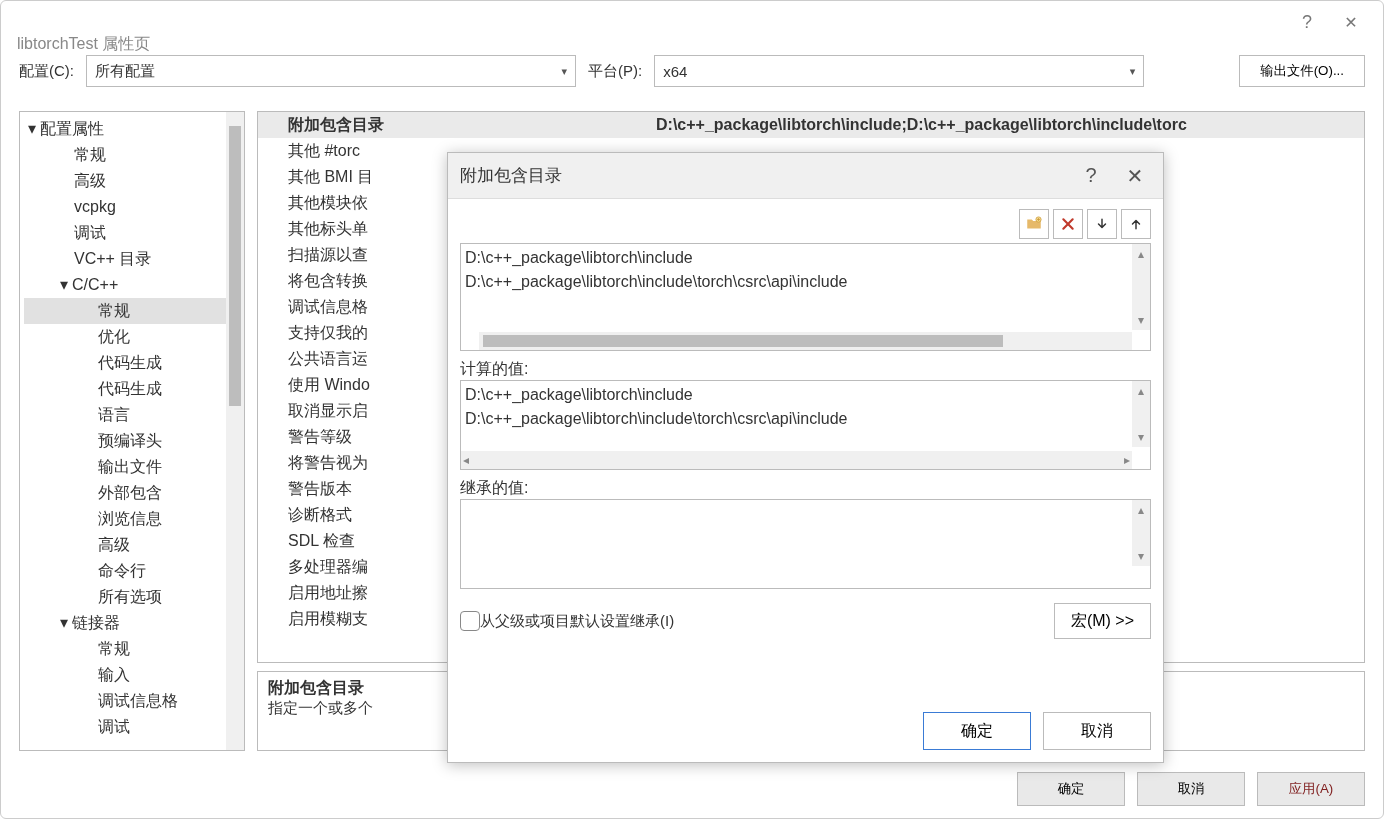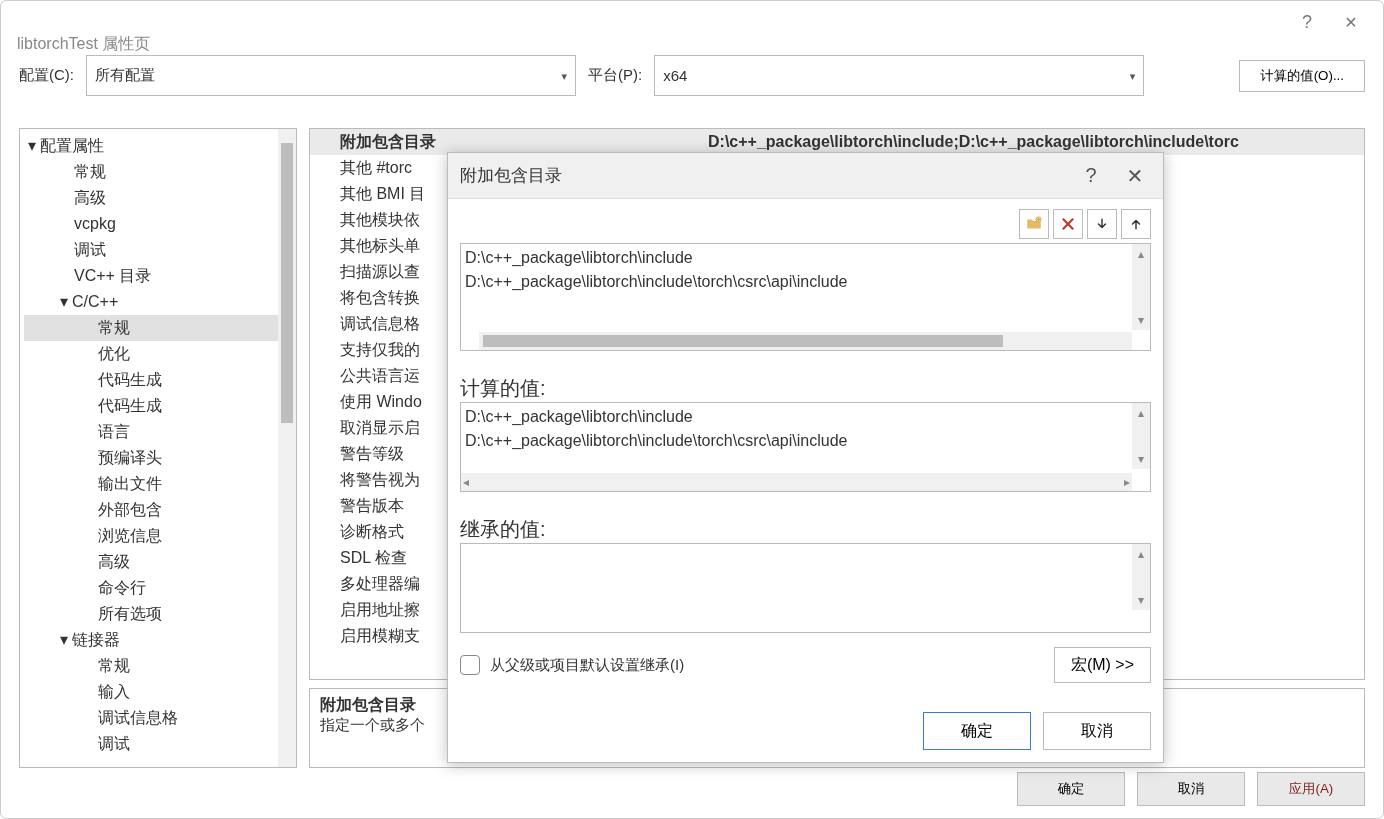--- a/index.html
+++ b/index.html
@@ -6,30 +6,30 @@
 body { margin: 0; background: #fff; width: 1384px; height: 819px; overflow: hidden; font-size: 15px; color: #333; }
 
 
 .main-window { width: 1384px; height: 819px; border: 1px solid #ccc; border-radius: 6px; position: relative; }
 .titlebar { height: 42px; display: flex; align-items: center; padding: 0 10px 0 16px; color: #888; border-bottom: 0; }
 .titlebar-title { flex: 1; font-size: 16px; margin-top: 44px; }
 .titlebar-ctrl { width: 44px; text-align: center; color: #777; font-size: 18px; cursor: pointer; }
 .titlebar-ctrl.help { font-size: 18px; }
 .titlebar-ctrl.close { font-size: 16px; }
 
-.topbar { display: flex; align-items: center; padding: 12px 18px 32px; gap: 12px; }
+.topbar { display: flex; align-items: center; padding: 12px 18px 24px; gap: 12px; }
 .topbar label { font-size: 15px; }
-.combo { position: relative; flex: 0 0 auto; height: 41px; border: 1px solid #bbb; background: #fff; display: flex; align-items: center; padding: 0 28px 0 8px; }
+.combo { position: relative; flex: 0 0 auto; height: 32px; border: 1px solid #bbb; background: #fff; display: flex; align-items: center; padding: 0 28px 0 8px; }
 .combo.config { width: 490px; }
 .combo.platform { width: 490px; }
 .combo .caret { position: absolute; right: 8px; top: 50%; transform: translateY(-50%); pointer-events: none; color: #555; font-size: 11px; }
 .cfg-mgr-btn { height: 32px; padding: 0 20px; border: 1px solid #bbb; background: #fff; margin-left: auto; }
 
 .body-row { display: flex; padding: 0 18px; height: 640px; gap: 12px; }
-.tree-panel { width: 278px; border: 1px solid #bbb; position: relative; }
+.tree-panel { width: 226px; border: 1px solid #bbb; position: relative; }
 .tree-scroll { overflow: hidden; }
 .tree { padding: 4px 0 4px 4px; font-size: 16px; line-height: 26px; }
 .tree-item { white-space: nowrap; padding-left: 22px; cursor: pointer; }
 .tree-item.lvl1 { padding-left: 18px; }
 .tree-item.lvl2 { padding-left: 50px; }
 .tree-item.lvl3 { padding-left: 74px; }
 .tree-item.selected { background: #e1e1e1; }
 .tree-caret { display: inline-block; width: 12px; margin-left: -14px; color: #333; }
 .vscrollbar { position: absolute; right: 0; top: 0; width: 18px; height: 100%; background: #f0f0f0; }
 .vscrollbar .thumb { position: absolute; left: 3px; width: 12px; background: #bdbdbd; }
@@ -66,28 +66,28 @@
 .tool-btn.delete svg { width: 16px; height: 16px; }
 .tool-btn.arrow svg { width: 14px; height: 14px; }
 
 .list-box { border: 1px solid #bbb; height: 108px; position: relative; margin-top: 2px; }
 .list-inner { padding: 2px 4px; font-size: 16px; line-height: 24px; white-space: nowrap; overflow: hidden; }
 .list-scroll-v { position: absolute; right: 0; top: 0; width: 18px; height: 86px; background: #f0f0f0; }
 .list-scroll-v .up, .list-scroll-v .down { height: 20px; text-align: center; color: #888; font-size: 12px; line-height: 20px; }
 .list-scroll-h { position: absolute; left: 18px; right: 18px; bottom: 0; height: 18px; background: #f0f0f0; }
 .list-scroll-h .thumb { position: absolute; top: 3px; left: 4px; width: 520px; height: 12px; background: #bdbdbd; }
 
-.section-label { margin-top: 24px; font-size: 20px; }
+.section-label { margin-top: 8px; font-size: 16px; }
 .calc-box, .inherit-box { border: 1px solid #bbb; height: 90px; position: relative; }
 .calc-inner { padding: 2px 4px; font-size: 16px; line-height: 24px; white-space: nowrap; }
 .scroll-v-small { position: absolute; right: 0; top: 0; width: 18px; height: 66px; background: #f0f0f0; }
 .scroll-v-small .up, .scroll-v-small .down { height: 20px; text-align: center; color: #888; font-size: 12px; line-height: 20px; }
 .scroll-h-small { position: absolute; left: 0; right: 18px; bottom: 0; height: 18px; background: #f0f0f0; display: flex; justify-content: space-between; padding: 0 2px; color: #888; font-size: 12px; line-height: 18px; }
 
-.inherit-row { display: flex; align-items: center; gap: 10px; margin-top: 14px; }
+.inherit-row { display: flex; align-items: center; margin-top: 14px; }
 .chk { width: 20px; height: 20px; border: 1.5px solid #888; border-radius: 4px; }
 .macros-btn { margin-left: auto; height: 36px; padding: 0 16px; border: 1px solid #bbb; background: #fff; font-size: 16px; }
 
 .dlg-footer { display: flex; justify-content: flex-end; gap: 12px; padding: 10px 12px 12px; }
 .dlg-footer button { height: 38px; width: 108px; border: 1px solid #bbb; background: #fff; font-size: 16px; }
 .dlg-footer button.ok { border-color: #3a7bd5; color: #000; }
 
 </style>
 </head>
 <body>
@@ -103,21 +103,21 @@
     <label>配置(C):</label>
     <div class="combo config">
       <span>所有配置</span>
       <span class="caret">▾</span>
     </div>
     <label>平台(P):</label>
     <div class="combo platform">
       <span>x64</span>
       <span class="caret">▾</span>
     </div>
-    <button class="cfg-mgr-btn">计算的值(O)...</button>
+    <button class="cfg-mgr-btn">输出文件(O)...</button>
   </div>
 
   <div class="body-row">
     <div class="tree-panel">
       <div class="tree-scroll">
         <div class="tree" id="tree">
             <div class="tree-item lvl1"><span class="tree-caret">▾</span><span>配置属性</span></div>
             <div class="tree-item lvl2"><span>常规</span></div>
             <div class="tree-item lvl2"><span>高级</span></div>
             <div class="tree-item lvl2"><span>vcpkg</span></div>

